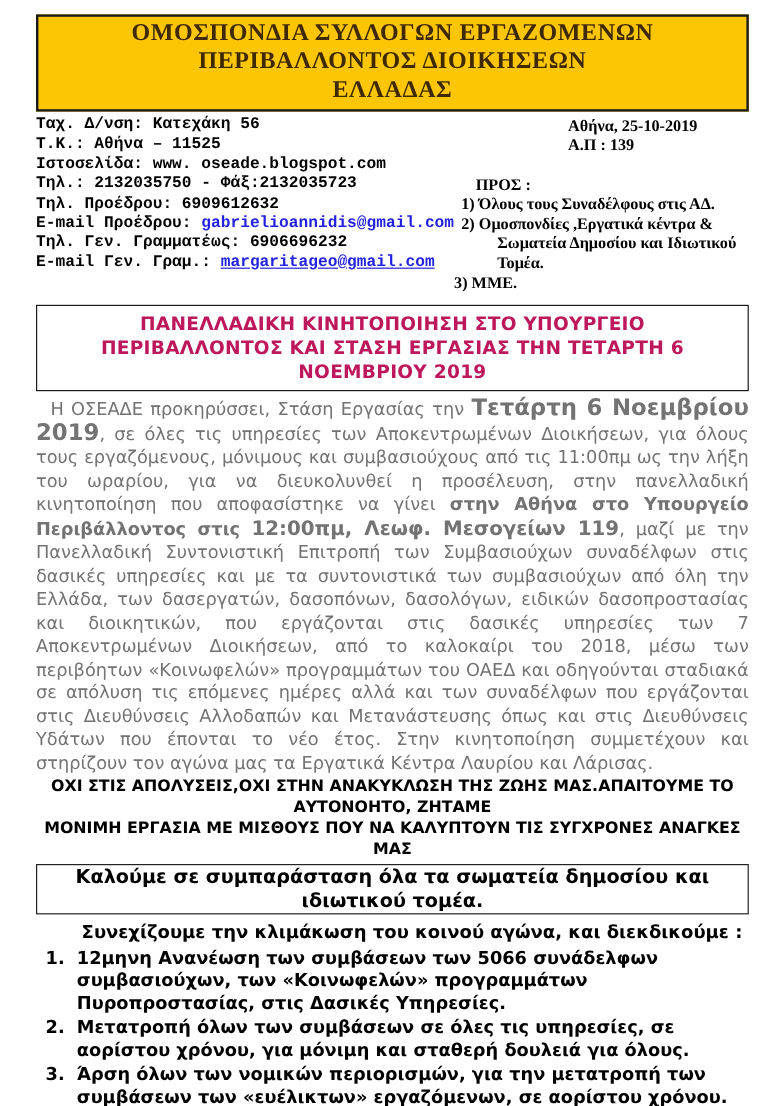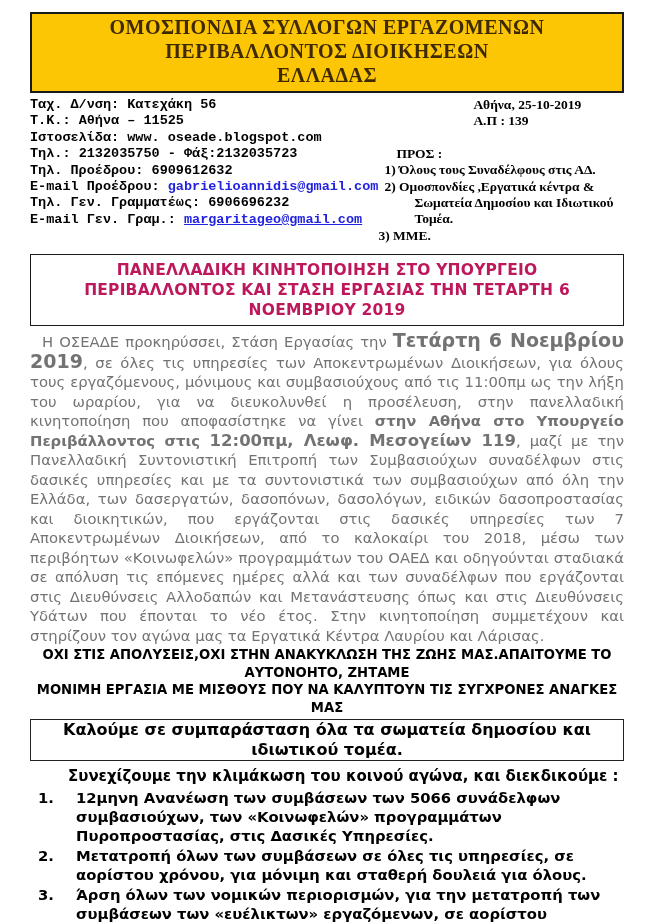--- a/index.html
+++ b/index.html
@@ -58,21 +58,21 @@
   .call-box{
     margin:3px auto 0 auto;width:fit-content;border:1.5px solid #222;
     font-weight:bold;font-size:16px;line-height:20px;padding:0 18px;color:#000;text-align:center;
   }
 
   .demands-intro{margin-top:6px;margin-left:38px;font-weight:bold;font-size:15px;color:#000;}
 
   .demands{margin-top:3px;}
   .demand{display:flex;font-weight:bold;font-size:14.8px;line-height:19px;margin-bottom:1px;color:#000;}
   .demand .num{width:34px;flex:none;padding-left:8px;box-sizing:border-box;}
-  .demand .txt{flex:1;padding-right:14px;margin-left:12px;}
+  .demand .txt{flex:1;padding-right:14px;}
 </style>
 </head>
 <body>
 
 <div class="page">
 
   <div class="masthead">
     <div class="t">ΟΜΟΣΠΟΝΔΙΑ ΣΥΛΛΟΓΩΝ ΕΡΓΑΖΟΜΕΝΩΝ</div>
     <div class="t">ΠΕΡΙΒΑΛΛΟΝΤΟΣ ΔΙΟΙΚΗΣΕΩΝ</div>
     <div class="t">ΕΛΛΑΔΑΣ</div>

